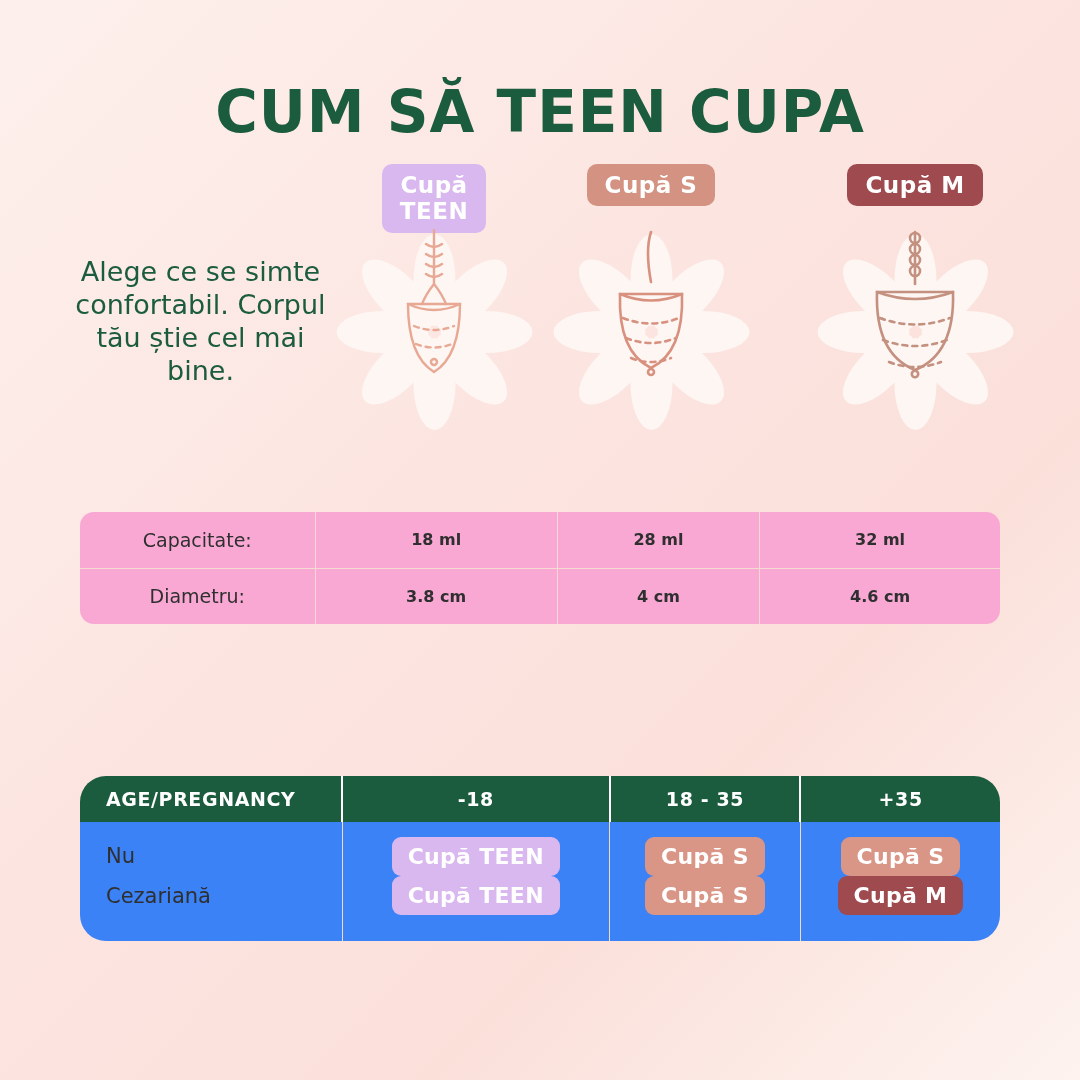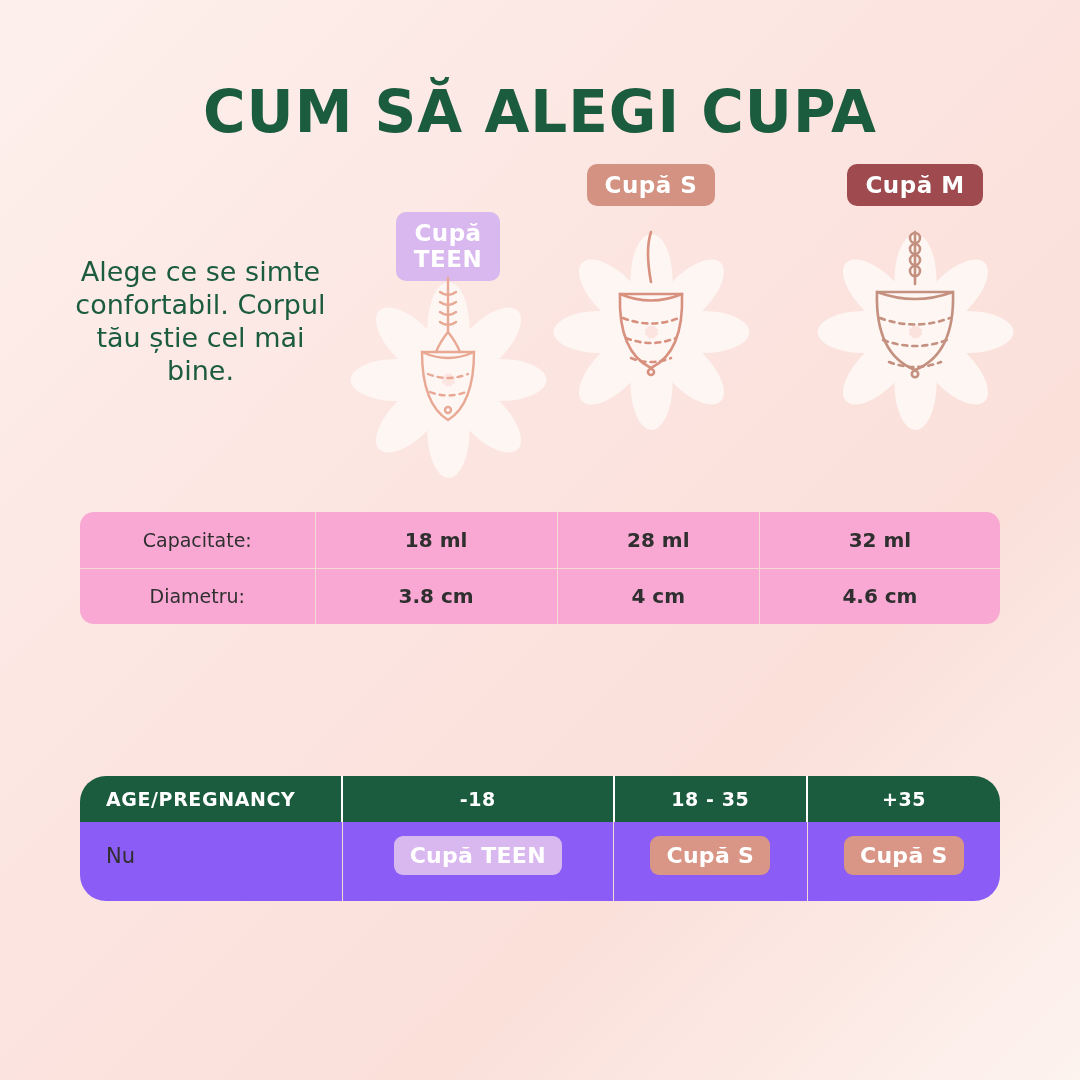--- a/index.html
+++ b/index.html
@@ -42,21 +42,21 @@
     font-weight: 400;
     line-height: 1.22;
   }
 
   .cup-col {
     position: absolute;
     top: 0;
     width: 230px;
     text-align: center;
   }
-  .cup-col.teen { left: 333px; margin-top: 48px; }
+  .cup-col.teen { left: 319px; }
   .cup-col.s    { left: 536px; }
   .cup-col.m    { left: 800px; }
 
   .pill {
     display: inline-block;
     border-radius: 10px;
     color: #fff;
     font-size: 23px;
     font-weight: 600;
     padding: 8px 18px;
@@ -101,21 +101,21 @@
     width: 920px;
     background: #f9a8d4;
     border-radius: 14px;
     overflow: hidden;
     border-collapse: collapse;
   }
   .spec table { width: 100%; border-collapse: collapse; }
   .spec td {
     height: 56px;
     text-align: center;
-    font-size: 20px;
+    font-size: 16px;
     color: #2f2f2f;
     border-bottom: 1px solid #f5d9d3;
     border-right: 1px solid #f5d9d3;
   }
   .spec tr:last-child td { border-bottom: none; }
   .spec td:last-child { border-right: none; }
   .spec td.label { width: 235px; font-size: 19px; }
   .spec td.val { font-weight: 600; }
 
   
@@ -133,21 +133,21 @@
     color: #fff;
     height: 46px;
     font-size: 19px;
     font-weight: 600;
     letter-spacing: .6px;
     text-align: center;
     border-right: 2px solid #fff;
   }
   .matrix thead td:last-child { border-right: none; }
   .matrix thead td.head-label { text-align: left; padding-left: 26px; }
-  .matrix tbody { background: #8b5cf6; }
+  .matrix tbody { background: #3b82f6; }
   .matrix tbody td {
     height: 54px;
     text-align: center;
     border-right: 1px solid #f5d9d3;
   }
   .matrix tbody td:last-child { border-right: none; }
   .matrix tbody td.row-label {
     text-align: left;
     padding-left: 26px;
     font-size: 21px;
@@ -166,21 +166,21 @@
     padding: 7px 16px;
     letter-spacing: .3px;
   }
   .tag.teen { background: #d9b8ef; }
   .tag.s    { background: #d99585; }
   .tag.m    { background: #9e4a4e; }
 </style>
 </head>
 <body>
 
-<h1 class="title">CUM SĂ ALEGI CUPA</h1>
+<h1 class="title">CUM SĂ TEEN CUPA</h1>
 
 <div class="hero">
 
   <div class="tagline">Alege ce se simte confortabil. Corpul tău știe cel mai bine.</div>
 
   <div class="cup-col teen">
     <span class="pill teen">Cupă
 TEEN</span>
     <div class="flower">
       <div class="petal" style="transform:rotate(0deg) translateY(-52px)"></div>
@@ -290,15 +290,21 @@
         <td>+35</td>
       </tr>
     </thead>
     <tbody>
       <tr>
         <td class="row-label">Nu</td>
         <td><span class="tag teen">Cupă TEEN</span></td>
         <td><span class="tag s">Cupă S</span></td>
         <td><span class="tag s">Cupă S</span></td>
       </tr>
+      <tr>
+        <td class="row-label">Cezariană</td>
+        <td><span class="tag teen">Cupă TEEN</span></td>
+        <td><span class="tag s">Cupă S</span></td>
+        <td><span class="tag m">Cupă M</span></td>
+      </tr>
     </tbody>
   </table>
 </div>
 
 </body></html>

